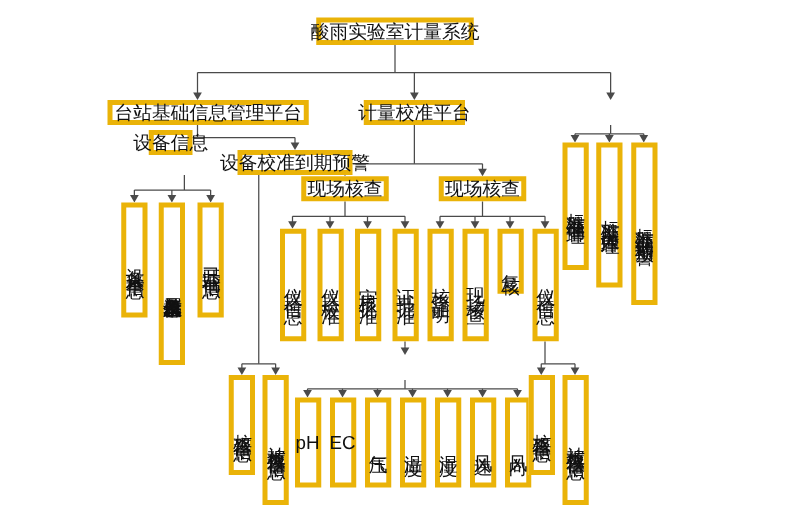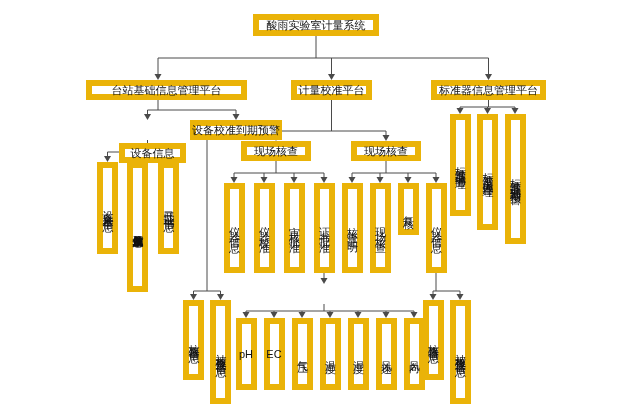--- a/index.html
+++ b/index.html
@@ -4,23 +4,23 @@
 <style>
   html,body{margin:0;padding:0;background:#ffffff;}
   .canvas{
     position:relative;width:630px;height:420px;background:#ffffff;overflow:hidden;
     font-family:"Liberation Sans",sans-serif;color:#111;
   }
   #connectors{position:absolute;left:0;top:0;}
   #connectors line{stroke:#4a4a4a;stroke-width:1;}
   #connectors polygon{fill:#4a4a4a;}
   .box{
-    position:absolute;box-sizing:border-box;background:#fff;border:6px solid #eab308;
+    position:absolute;box-sizing:border-box;background:#fff;border:4px solid #eab308;
     display:flex;align-items:center;justify-content:center;
-    font-size:11px;line-height:1;white-space:nowrap;
+    font-size:15px;line-height:1;white-space:nowrap;
   }
   .v{
     writing-mode:vertical-rl;text-orientation:upright;
     letter-spacing:2px;padding:3px 0;white-space:normal;
   }
   .sp{letter-spacing:5px;}
 </style>
 </head>
 <body>
 
@@ -113,23 +113,22 @@
       <line x1="487.5" y1="107" x2="487.5" y2="109"></line>
       <polygon points="484,108 491,108 487.5,114"></polygon>
       <line x1="515" y1="107" x2="515" y2="109"></line>
       <polygon points="511.5,108 518.5,108 515,114"></polygon>
     </svg>
 
   <div class="box" style="left:253px;top:14px;width:126px;height:22px;">酸雨实验室计量系统</div>
 
   <div class="box" style="left:86px;top:80px;width:161px;height:20px;">台站基础信息管理平台</div>
   <div class="box" style="left:291px;top:80px;width:81px;height:20px;">计量校准平台</div>
-  <div class="box" style="left:431px;top:80px;width:115px;height:20px;">标准器信息管理平台</div>
 
-  <div class="box" style="left:119px;top:104px;width:67px;height:20px;margin-top:39px;">设备信息</div>
+  <div class="box" style="left:119px;top:104px;width:35px;height:20px;">设备信息</div>
   <div class="box" style="left:190px;top:120px;width:92px;height:20px;">设备校准到期预警</div>
 
   <div class="box v" style="left:97px;top:162px;width:21px;height:92px;">设备基本信息</div>
   <div class="box v" style="left:127px;top:162px;width:21px;height:130px;letter-spacing:0;">设备所属单位及基本信息</div>
   <div class="box v" style="left:158px;top:162px;width:21px;height:92px;">已开证书信息</div>
 
   <div class="box v" style="left:183px;top:300px;width:21px;height:80px;">核查器信息</div>
   <div class="box v" style="left:210px;top:300px;width:21px;height:104px;">被核查仪器信息</div>
 
   <div class="box" style="left:241px;top:141px;width:70px;height:20px;">现场核查</div>

